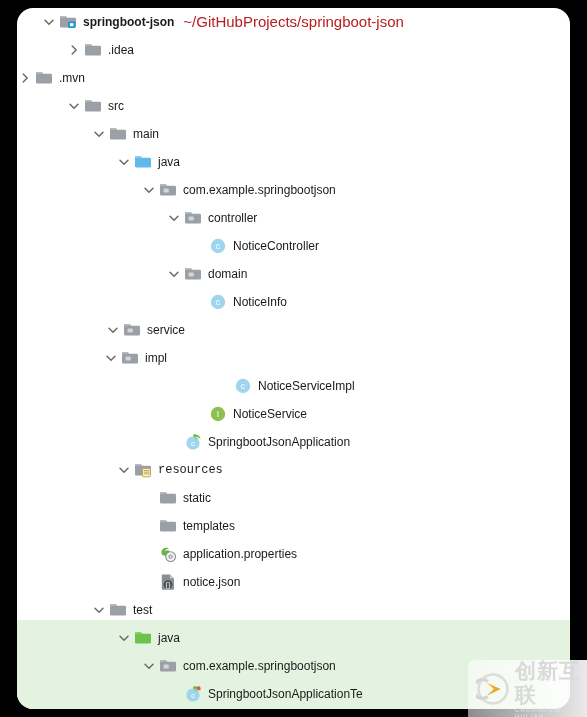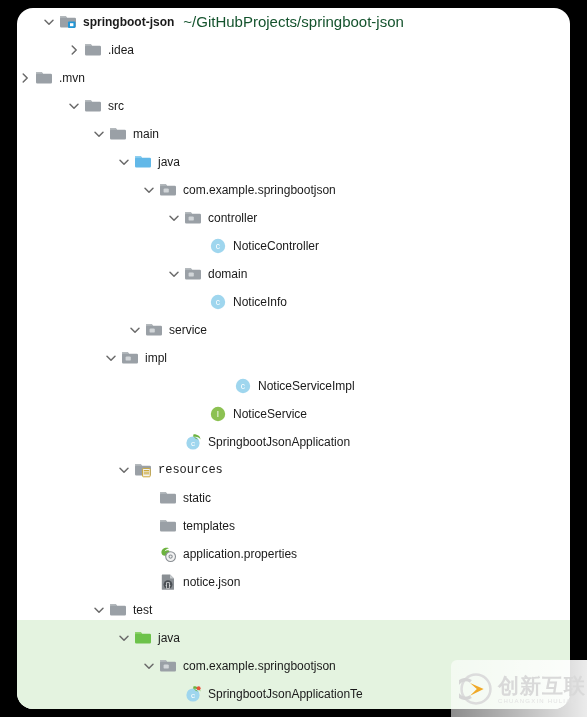--- a/index.html
+++ b/index.html
@@ -36,26 +36,26 @@
   .icon{
     width:18px;height:18px;flex:0 0 18px;position:relative;margin-right:6px;
   }
   .icon svg{display:block;}
 
   .label{
     font-size:12px;color:#1a1a1a;line-height:18px;
   }
   .label.bold{font-weight:bold;}
   .path{
-    font-size:15px;color:#14532d;margin-left:9px;line-height:18px;
+    font-size:15px;color:#b91c1c;margin-left:9px;line-height:18px;
   }
 
   
   .watermark{
-    position:absolute;right:0px;bottom:0px;width:136px;height:57px;
+    position:absolute;right:0px;bottom:0px;width:119px;height:57px;
     display:flex;align-items:center;gap:5px;
     background:linear-gradient(to right,rgba(255,255,255,.55),rgba(255,255,255,.92));
     padding-left:8px;box-sizing:border-box;border-radius:6px 0 0 0;
   }
   .wm-logo{width:34px;height:34px;flex:0 0 34px;}
   .wm-text{
     font-size:21px;font-weight:bold;color:#d9d9d9;
     letter-spacing:1px;line-height:24px;
   }
   .wm-wrap{display:flex;flex-direction:column;justify-content:center;}
@@ -218,21 +218,21 @@
             <svg width="16" height="16" viewBox="0 0 16 16"></svg>
           </span>
           <span class="icon">
             <svg width="18" height="18" viewBox="0 0 18 18">
               <circle cx="9" cy="9" r="7.2" fill="#9fd6ee"></circle>
               <text x="9" y="12.4" font-size="8.6" font-family="Liberation Sans, sans-serif" fill="#ffffff" text-anchor="middle">c</text>
             </svg>
           </span>
           <span class="label">NoticeInfo</span>
         </div>
-        <div class="row" style="padding-left: 110px;">
+        <div class="row" style="padding-left: 88px;">
           <span class="twisty">
             <svg width="16" height="16" viewBox="0 0 16 16">
               <path d="M4 6.2 L8 10.2 L12 6.2" fill="none" stroke="#6b6b6b" stroke-width="1.5" stroke-linecap="round" stroke-linejoin="round"></path>
             </svg>
           </span>
           <span class="icon">
             <svg width="18" height="18" viewBox="0 0 18 18">
               <path d="M1 4.2 A1.2 1.2 0 0 1 2.2 3 H6.6 L8.2 4.8 H15.8 A1.2 1.2 0 0 1 17 6 V13.2 A1.2 1.2 0 0 1 15.8 14.4 H2.2 A1.2 1.2 0 0 1 1 13.2 Z" fill="#9aa0a6"></path>
               <path d="M1 4.2 A1.2 1.2 0 0 1 2.2 3 H6.6 L8.2 4.8 H2.2 A1.2 1.2 0 0 0 1 6 Z" fill="#b4b9bd"></path>
               <rect x="4.6" y="7.4" width="5.2" height="4.2" rx="1.2" fill="#d2d6d9"></rect>

